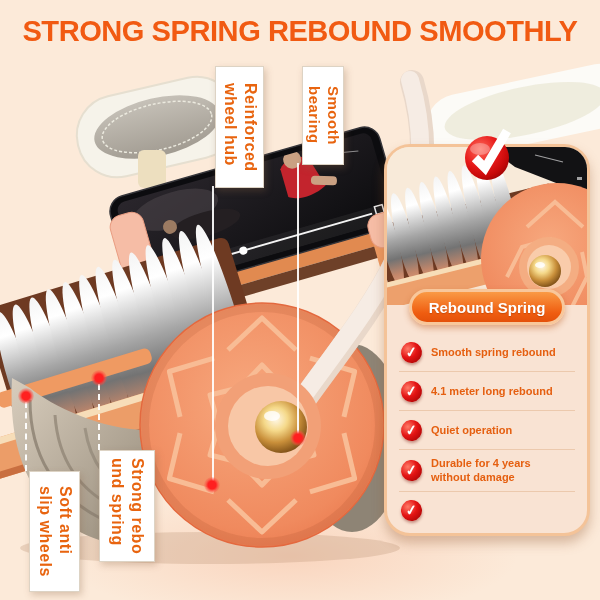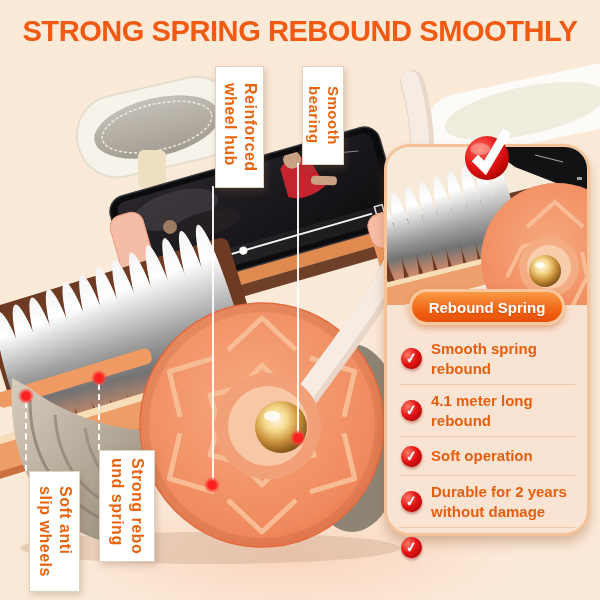--- a/index.html
+++ b/index.html
@@ -67,21 +67,21 @@
     display:flex;align-items:center;gap:9px;padding:6px 2px;min-height:26px;
   }
   .feature-row + .feature-row{border-top:1px solid #ecc9ad;}
   .ck{
     flex:0 0 21px;width:21px;height:21px;border-radius:50%;
     background:radial-gradient(circle at 35% 30%,#ff7b68 0%,#e41414 45%,#b30707 80%,#8f0303 100%);
     color:#fff;font-weight:800;font-size:14px;line-height:21px;text-align:center;
     transform:rotate(-8deg);box-shadow:0 2px 3px rgba(120,20,10,.4);
   }
   .feature-text{
-    font-size:15px;font-weight:700;color:#e55f10;line-height:1.3;max-width:138px;
+    font-size:11px;font-weight:700;color:#e55f10;line-height:1.3;max-width:138px;
   }
   
   .badge{position:absolute;left:461px;top:124px;z-index:5;}
 </style>
 </head>
 <body>
 
 <div class="bg-glow"></div>
 
 <div class="title">STRONG SPRING REBOUND SMOOTHLY</div>
@@ -290,25 +290,25 @@
     <div class="feature-row">
       <span class="ck">✓</span>
       <span class="feature-text">Smooth spring rebound</span>
     </div>
     <div class="feature-row">
       <span class="ck">✓</span>
       <span class="feature-text">4.1 meter long rebound</span>
     </div>
     <div class="feature-row">
       <span class="ck">✓</span>
-      <span class="feature-text">Soft operation</span>
-    </div>
-    <div class="feature-row">
-      <span class="ck">✓</span>
-      <span class="feature-text">Durable for 2 years without damage</span>
+      <span class="feature-text">Quiet operation</span>
+    </div>
+    <div class="feature-row">
+      <span class="ck">✓</span>
+      <span class="feature-text">Durable for 4 years without damage</span>
     </div>
     <div class="feature-row">
       <span class="ck">✓</span>
     </div>
   </div>
 </div>
 
 <svg class="badge" width="54" height="58" viewBox="0 0 54 58">
   <defs>
     <radialGradient id="redGrad" cx=".35" cy=".3" r=".8">

